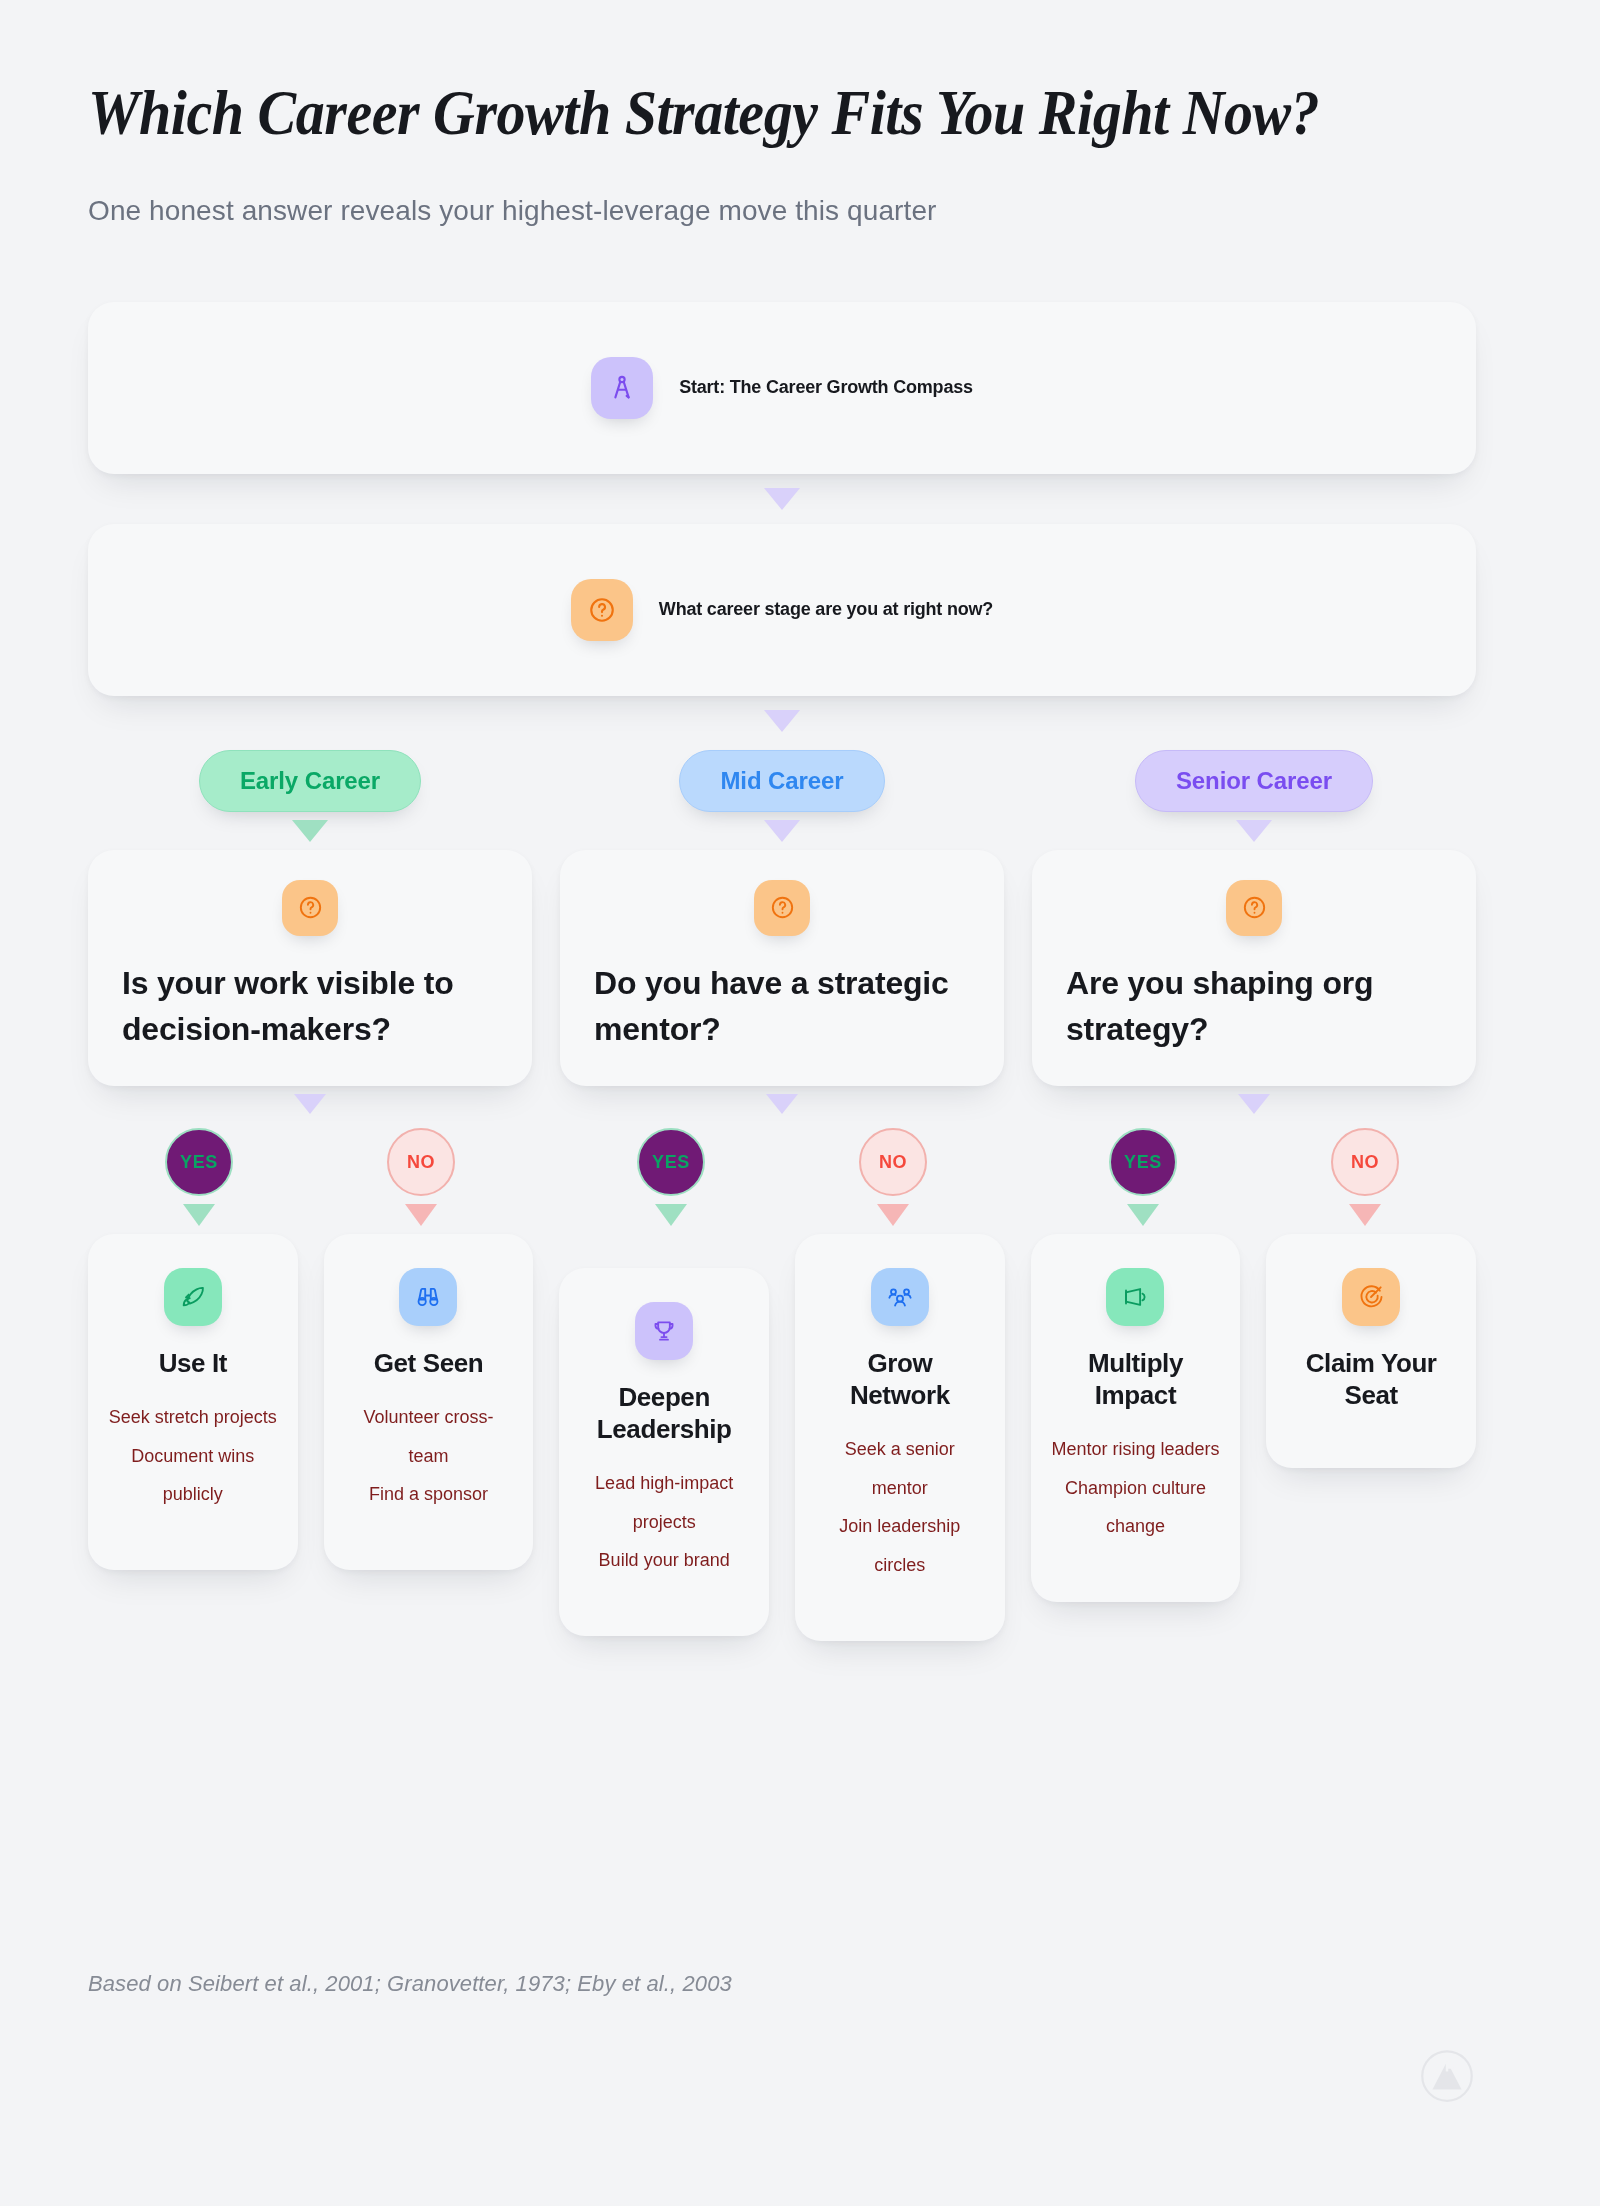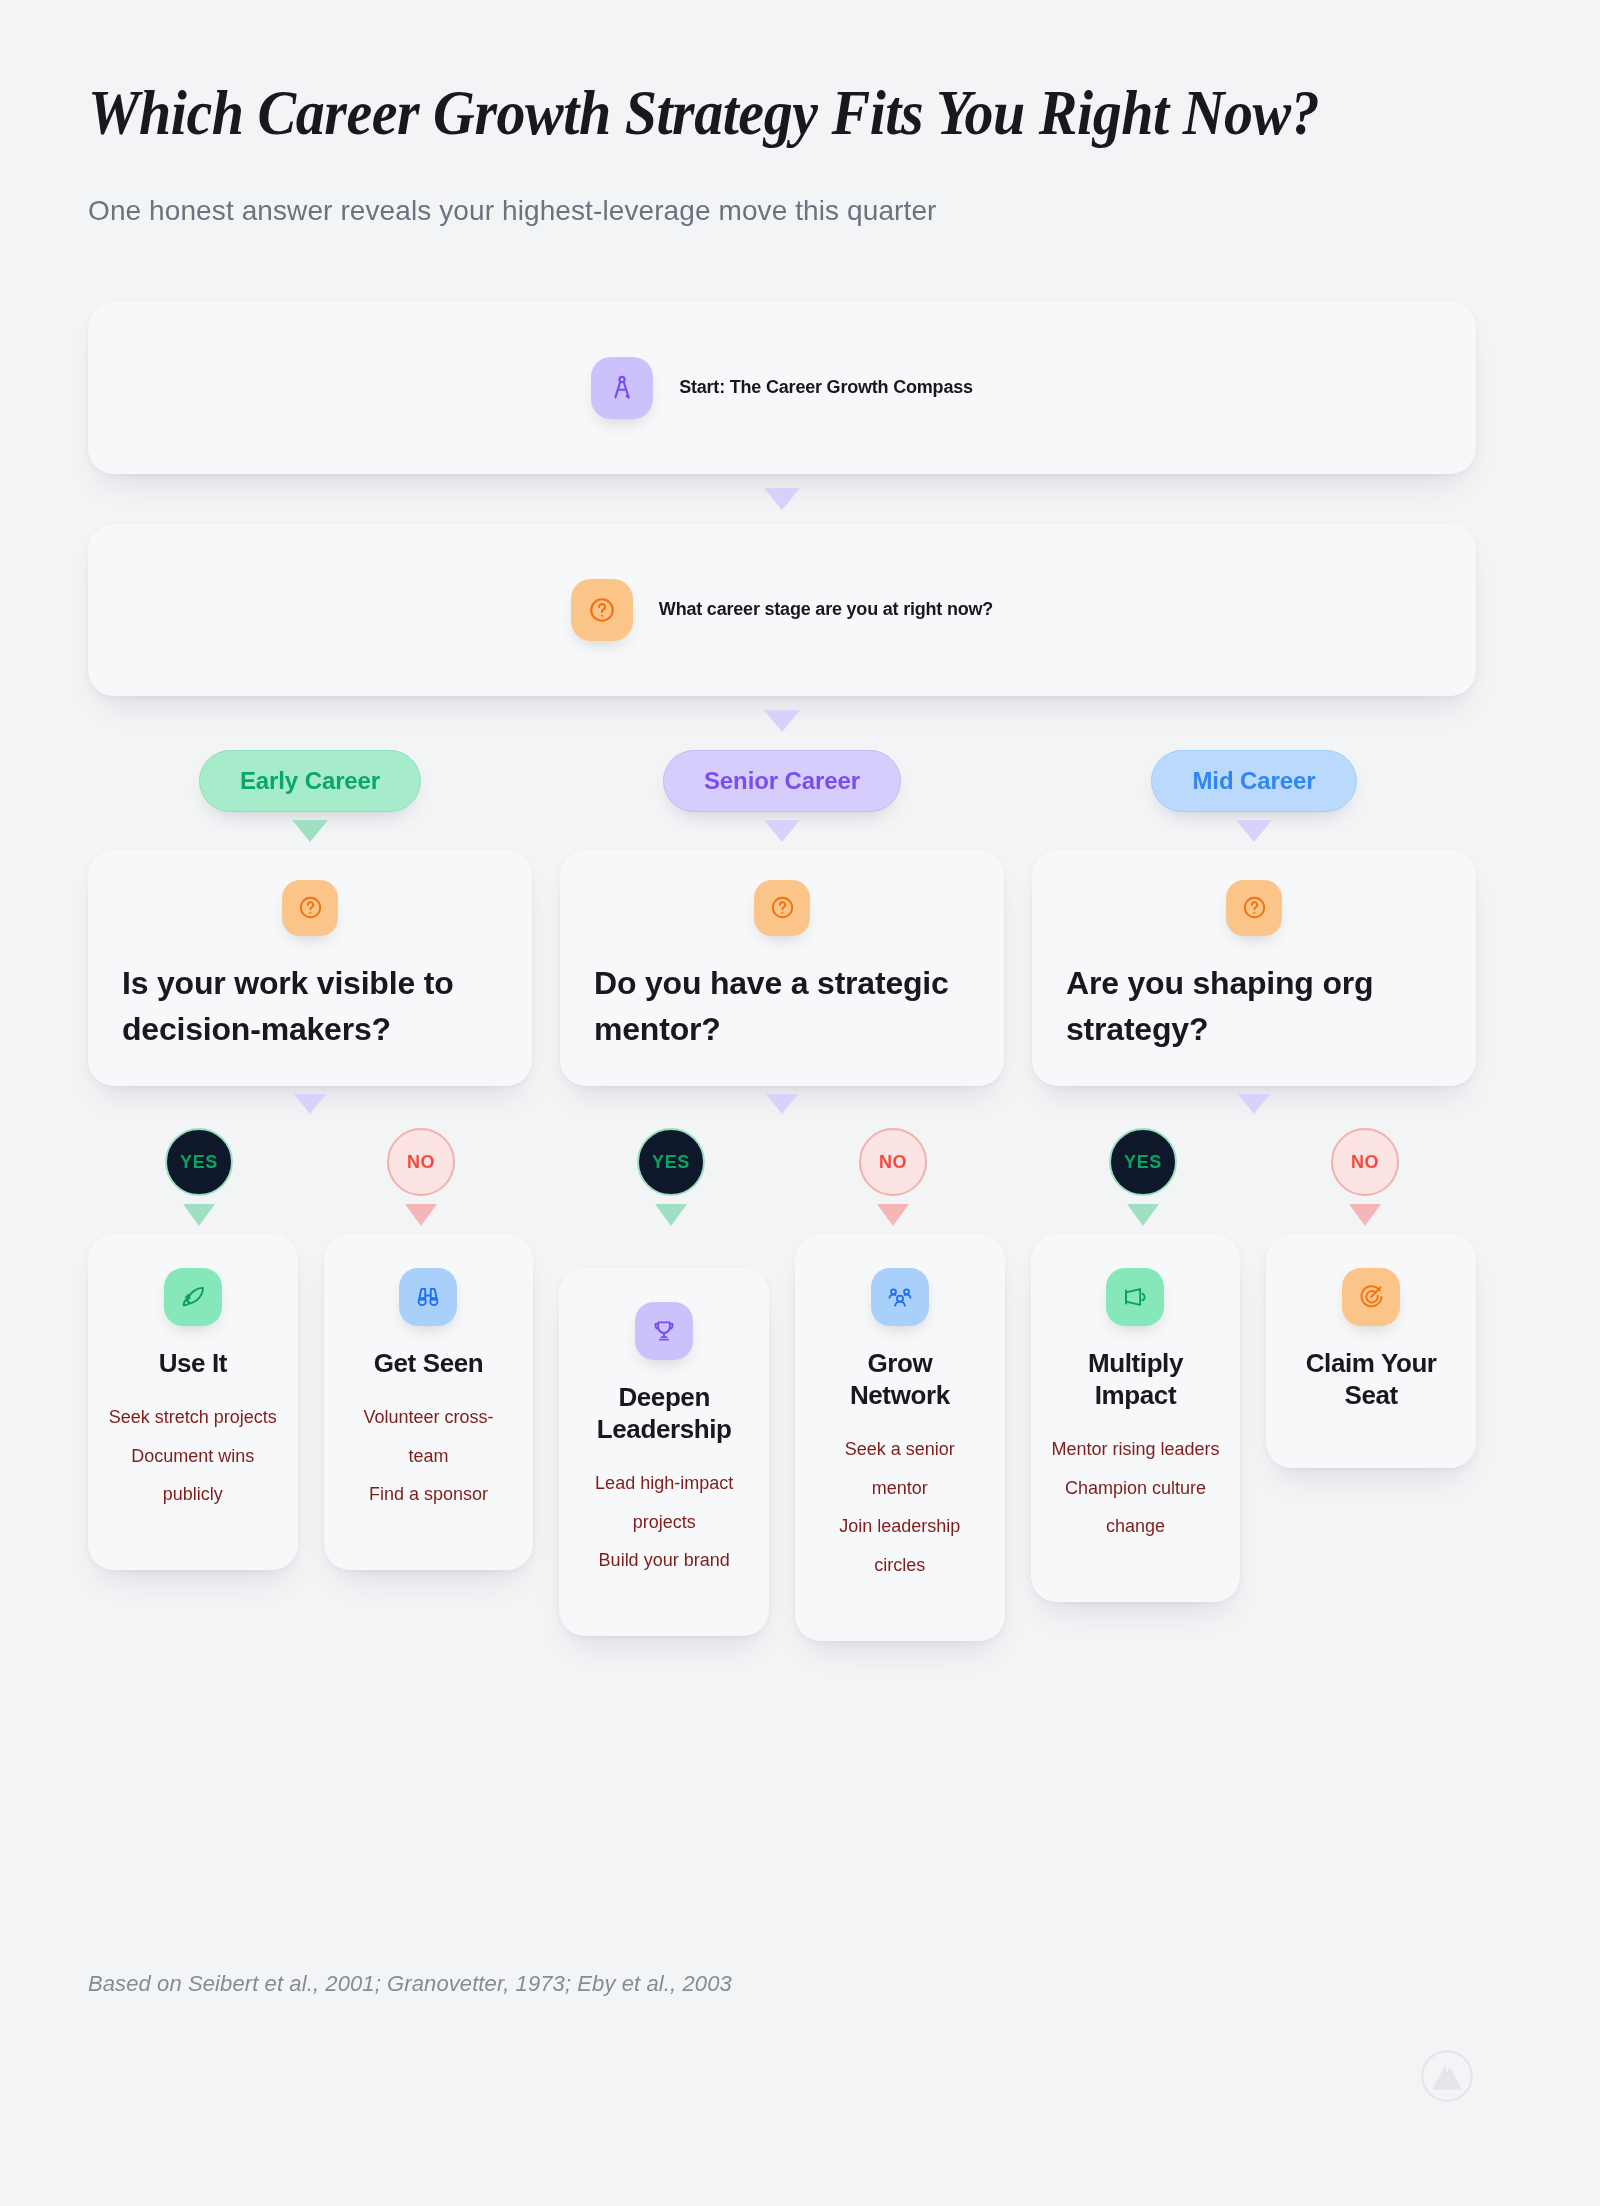--- a/index.html
+++ b/index.html
@@ -161,21 +161,21 @@
     width: 100%;
   }
   .yn-cell { display: flex; flex-direction: column; align-items: center; }
 
   .yn-badge {
     width: 68px; height: 68px;
     border-radius: 50%;
     display: flex; align-items: center; justify-content: center;
     font-size: 18px; font-weight: 700; letter-spacing: 0.6px;
   }
-  .yn-yes { background: #0f172a; border: 2px solid #9ddfc2; color: #09a463; }
+  .yn-yes { background: #701a75; border: 2px solid #9ddfc2; color: #09a463; }
   .yn-no  { background: #fbe4e3; border: 2px solid #f2b1ad; color: #f5483c; }
 
   
   .ocards {
     display: grid;
     grid-template-columns: repeat(6, 1fr);
     gap: 26px;
     align-items: start;
   }
   .ocard {
@@ -267,24 +267,24 @@
 
     <div class="gap-14"></div>
     <div class="arrow arrow-purple"></div>
     <div class="gap-18"></div>
 
     <div class="col3">
       <div class="colcell">
         <span class="pill pill-green">Early Career</span>
       </div>
       <div class="colcell">
+        <span class="pill pill-blue">Mid Career</span>
+      </div>
+      <div class="colcell">
         <span class="pill pill-purple">Senior Career</span>
-      </div>
-      <div class="colcell">
-        <span class="pill pill-blue">Mid Career</span>
       </div>
     </div>
 
     <div class="gap-8"></div>
 
     <div class="col3">
       <div class="colcell">
           <div class="arrow arrow-green"></div>
         </div>
       <div class="colcell">

